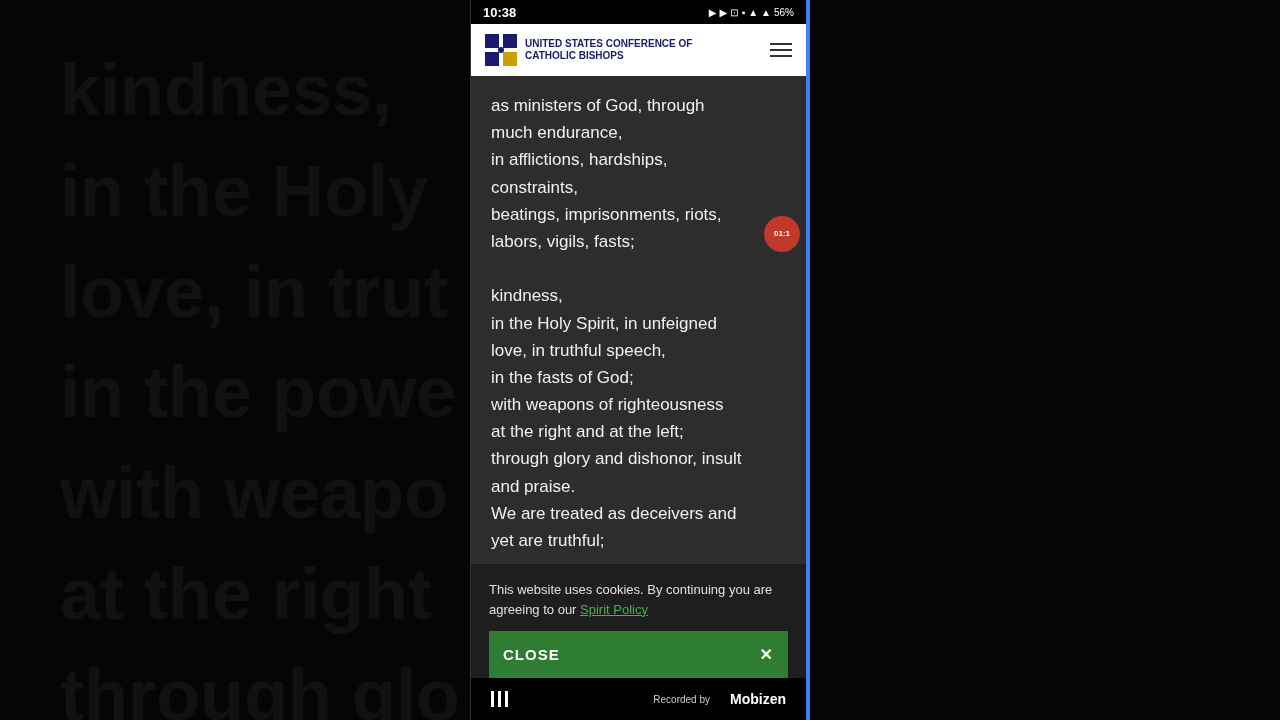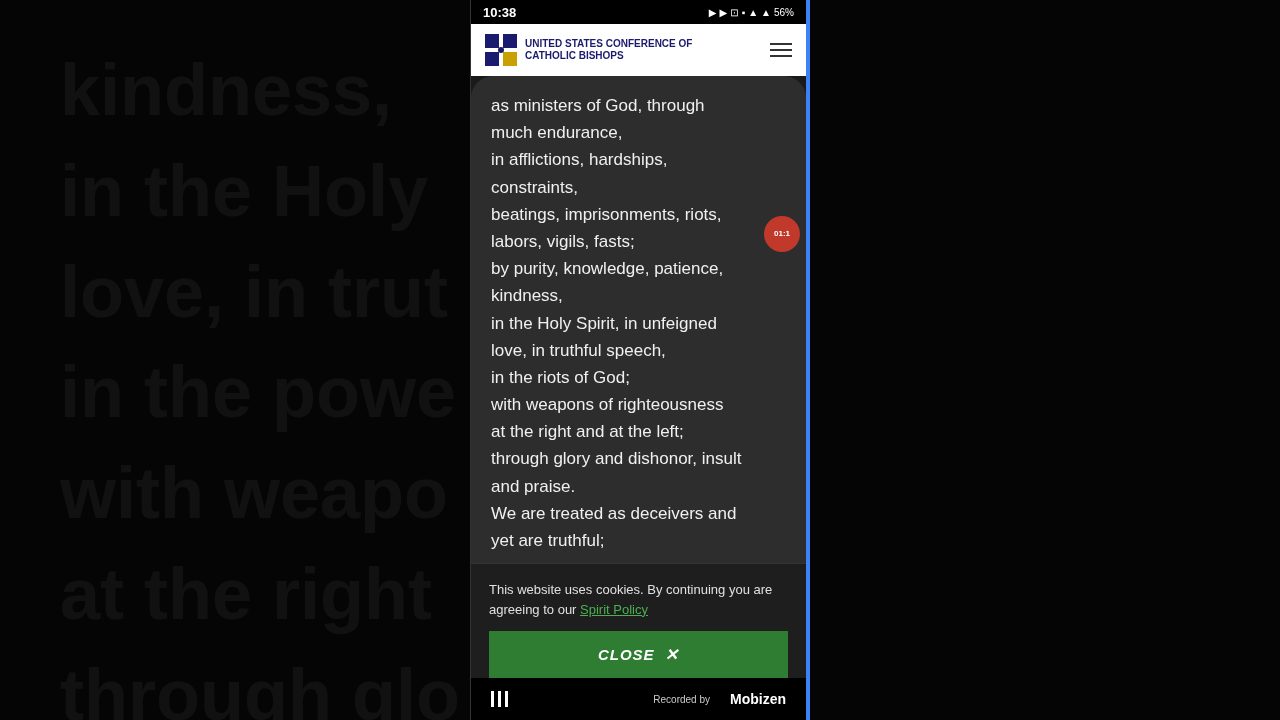--- a/index.html
+++ b/index.html
@@ -129,21 +129,20 @@
       display: block;
     }
 
     
     .content-area {
       flex: 1;
       background: #2d2d2d;
       overflow-y: auto;
       padding: 16px 20px;
       position: relative;
-      border-radius: 22px;
     }
 
     .scripture-text {
       color: #f0f0f0;
       font-size: 17px;
       line-height: 1.6;
     }
 
     
     .recording-badge {
@@ -192,24 +191,23 @@
       background: #2e7d32;
       color: #fff;
       border: none;
       padding: 14px;
       font-size: 15px;
       font-weight: bold;
       letter-spacing: 1px;
       cursor: pointer;
       display: flex;
       align-items: center;
-      justify-content: center;
+      justify-content: space-between;
       gap: 10px;
       text-transform: uppercase;
-      font-style: italic;
     }
 
     .close-x {
       font-size: 16px;
       font-weight: bold;
     }
 
     
     .bottom-bar {
       height: 42px;
@@ -324,25 +322,25 @@
   </div>
 
   <div class="content-area">
     <div class="scripture-text">
       <span>as ministers of God, through</span><br>
       <span>much endurance,</span><br>
       <span>in afflictions, hardships,</span><br>
       <span>constraints,</span><br>
       <span>beatings, imprisonments, riots,</span><br>
       <span>labors, vigils, fasts;</span><br>
-      <span>by purity, knowledge, patience,</span><br>
+      <br>
       <span>kindness,</span><br>
       <span>in the Holy Spirit, in unfeigned</span><br>
       <span>love, in truthful speech,</span><br>
-      <span>in the riots of God;</span><br>
+      <span>in the fasts of God;</span><br>
       <span>with weapons of righteousness</span><br>
       <span>at the right and at the left;</span><br>
       <span>through glory and dishonor, insult</span><br>
       <span>and praise.</span><br>
       <span>We are treated as deceivers and</span><br>
       <span>yet are truthful;</span>
     </div>
 
     <div class="recording-badge">
       <span>01:1</span>

